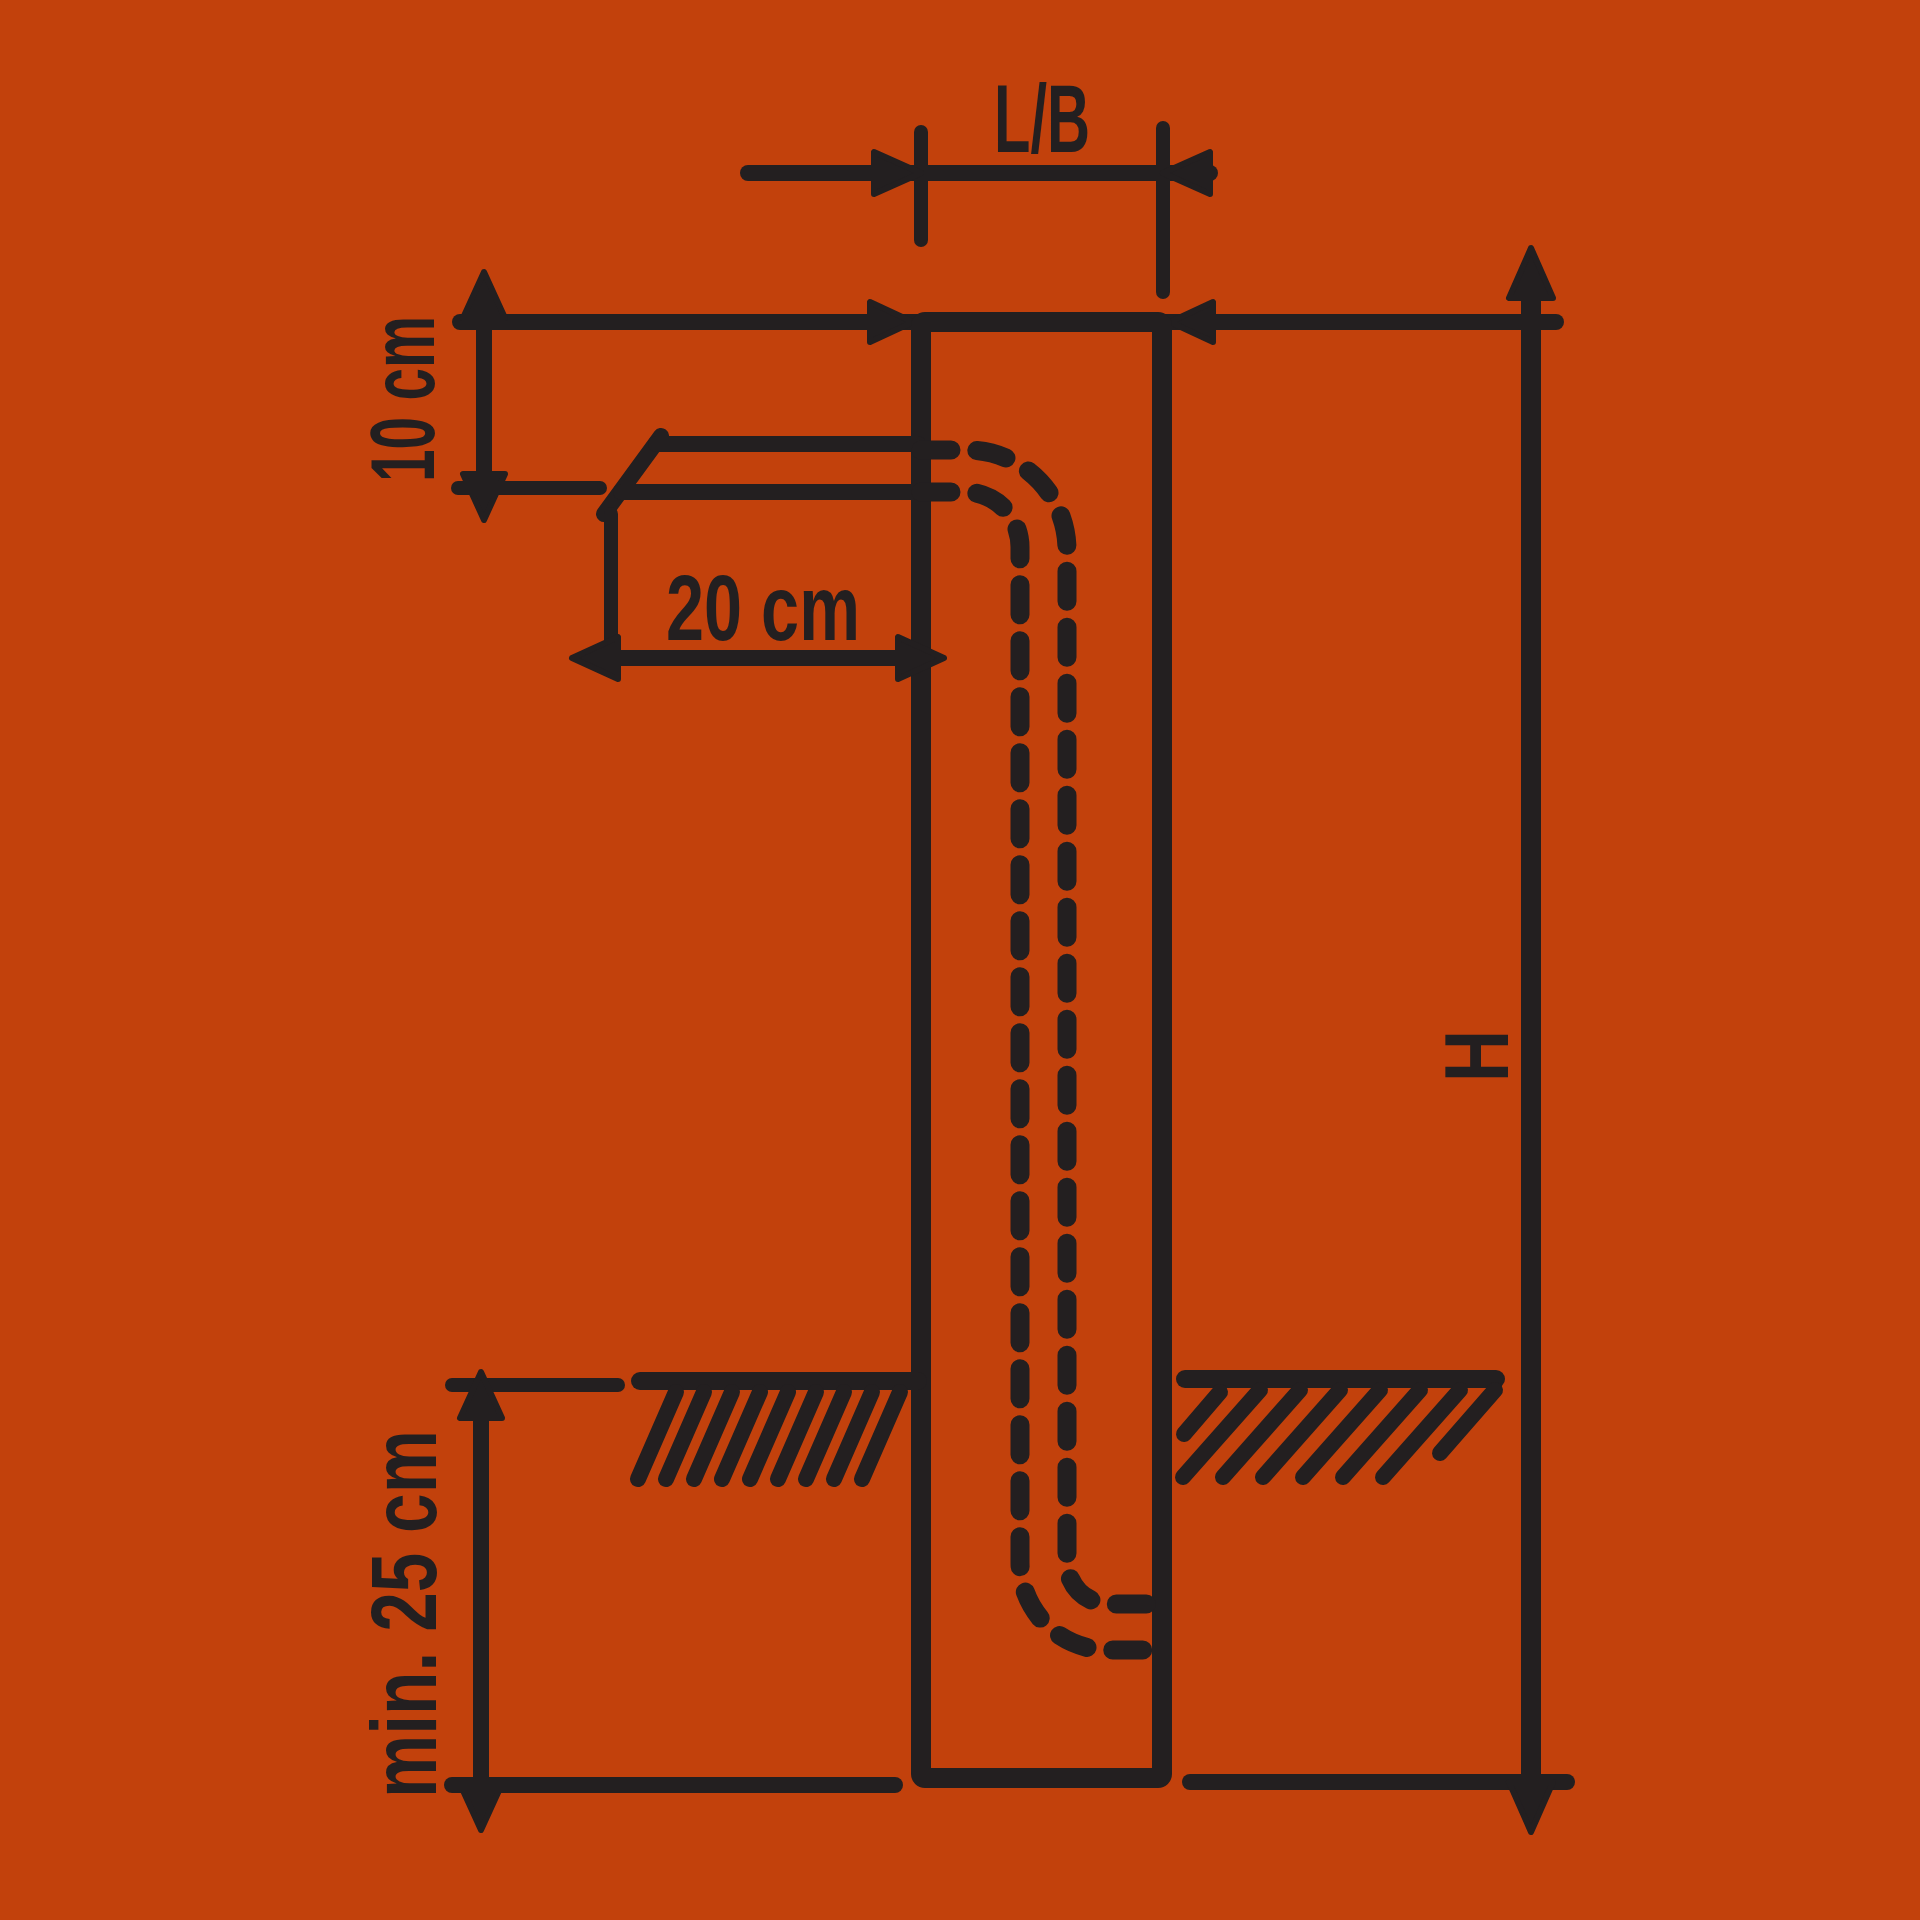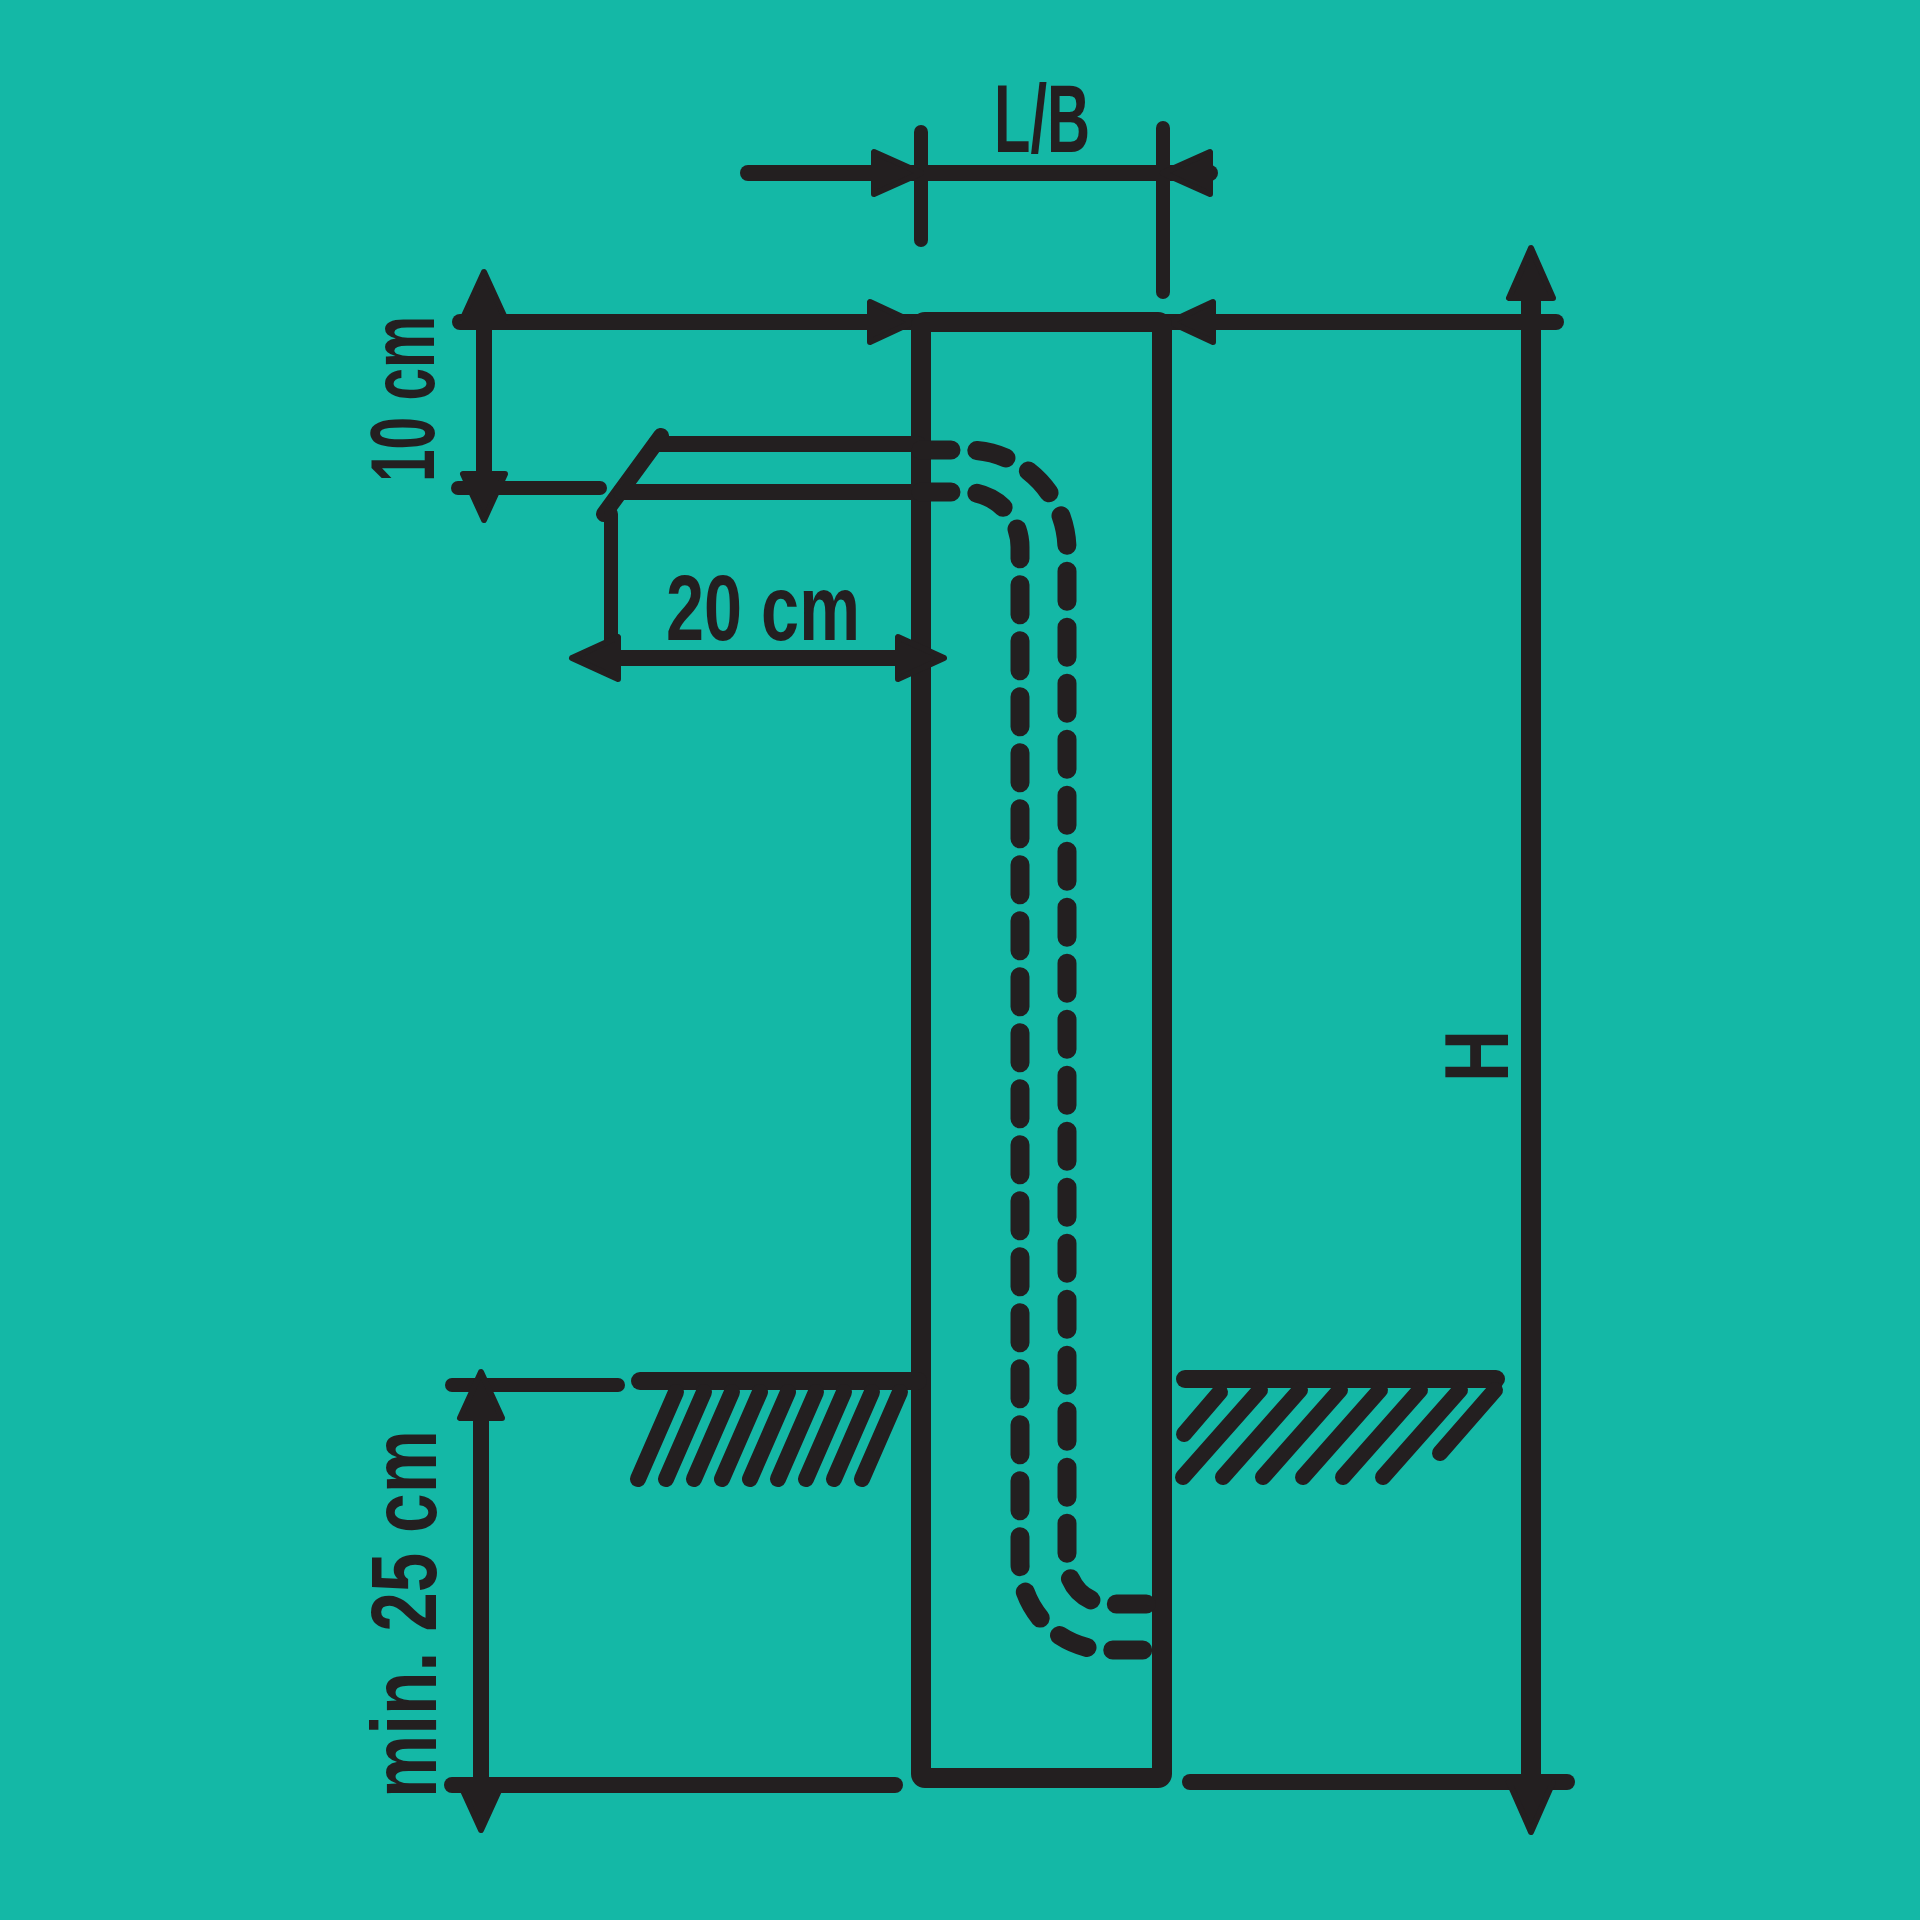--- a/index.html
+++ b/index.html
@@ -7,21 +7,21 @@
     padding: 0;
     background: #000000;
     width: 1920px;
     height: 1920px;
     overflow: hidden;
   }
   .stage {
     position: relative;
     width: 1920px;
     height: 1920px;
-    background: #14b8a6;
+    background: #c2410c;
   }
   svg {
     display: block;
     font-family: "Liberation Sans", "DejaVu Sans", sans-serif;
   }
   .stroke {
     stroke: #231f20;
     fill: none;
     stroke-linecap: round;
     stroke-linejoin: round;

